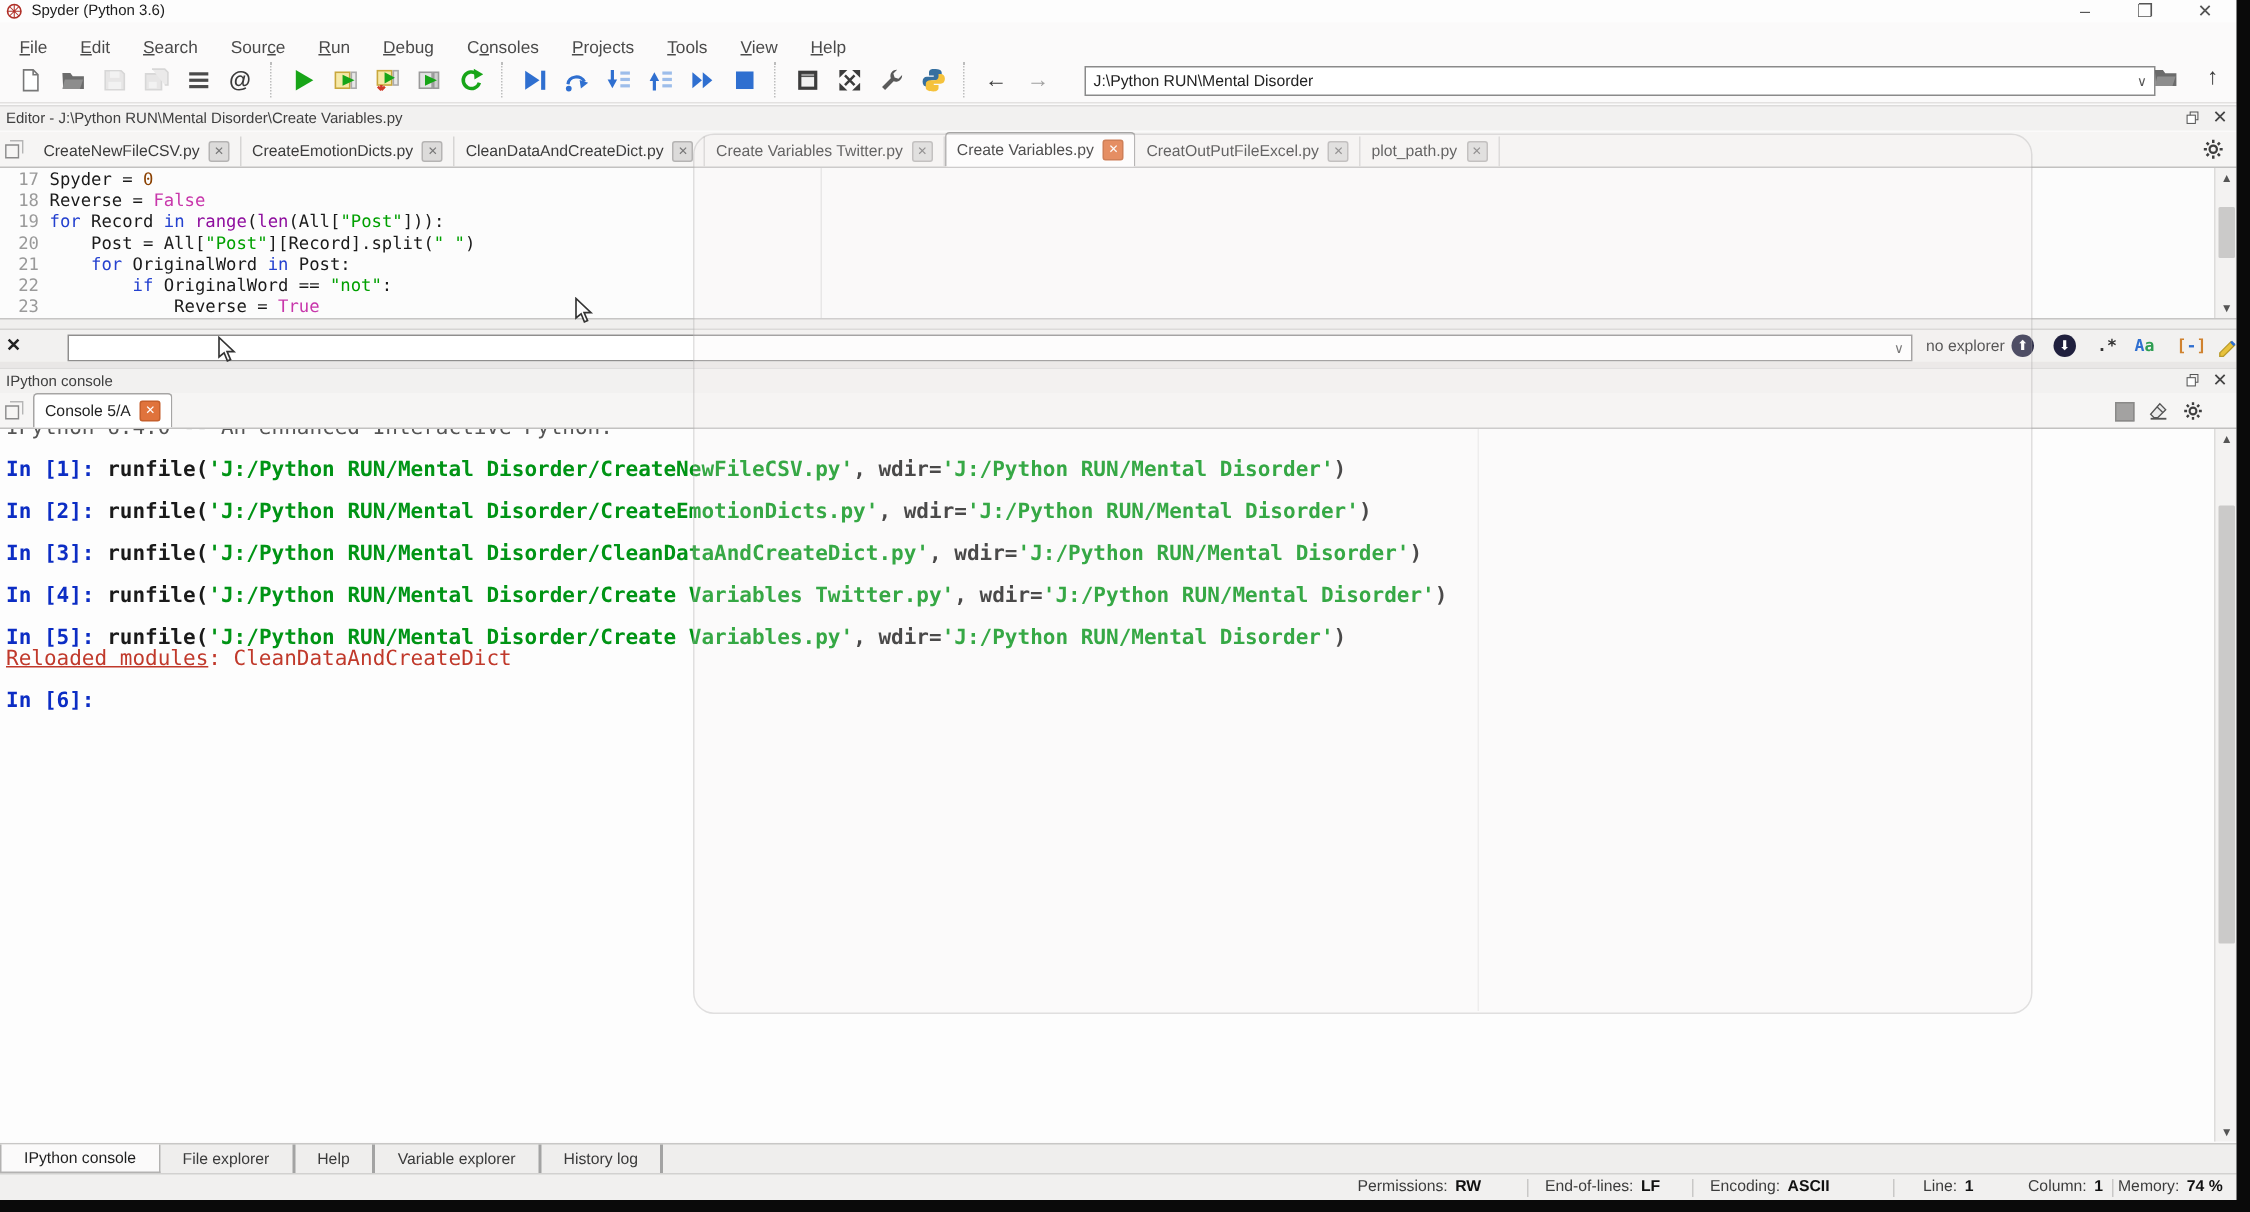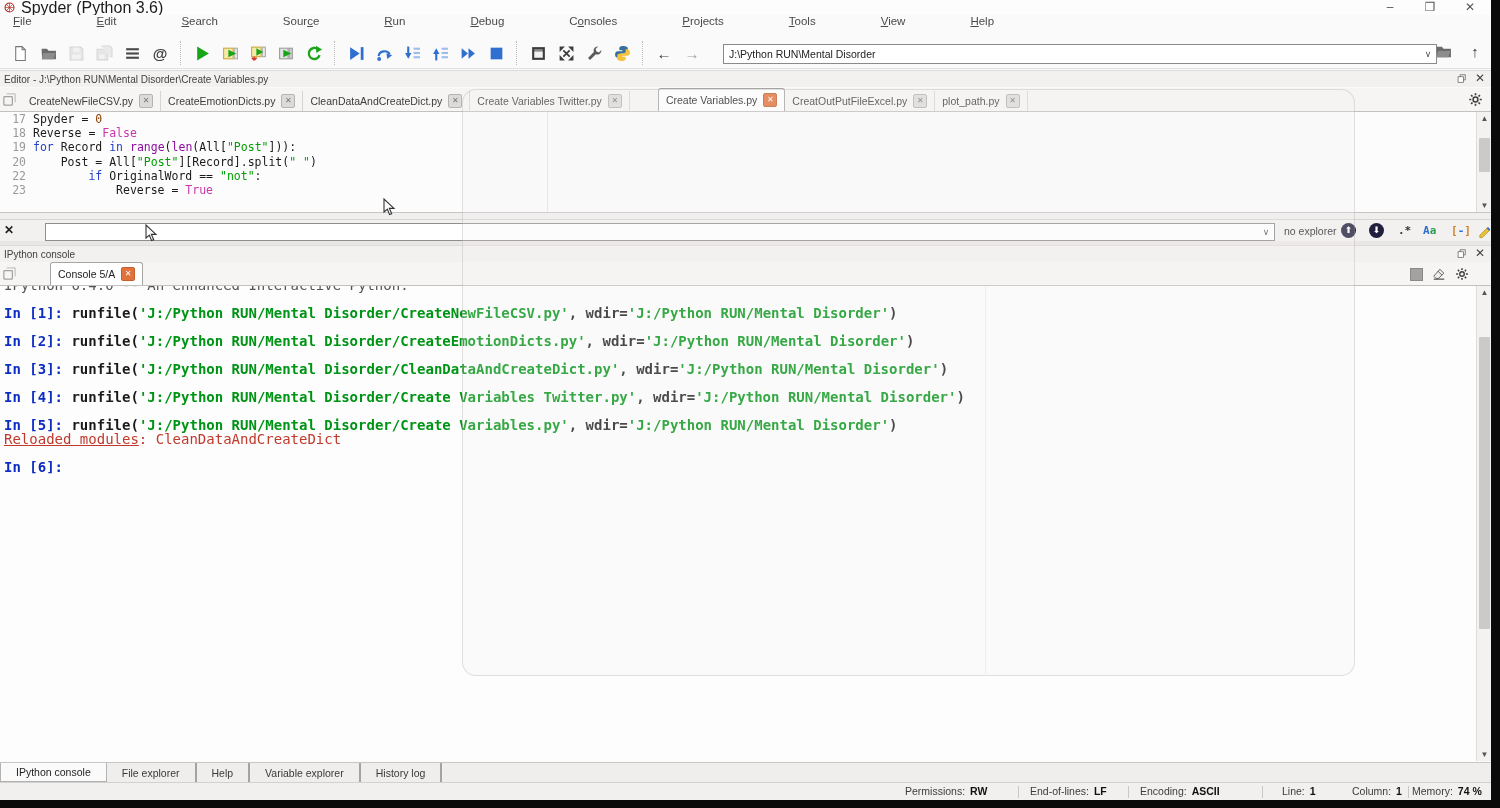--- a/index.html
+++ b/index.html
@@ -1,25 +1,25 @@
 <!DOCTYPE html>
 <html><head>
 <meta charset="utf-8">
 <style>
   html,body{margin:0;padding:0;background:#888;}
   .screen{position:relative;width:1500px;height:808px;background:#fbfafa;overflow:hidden;
           font-family:"Liberation Sans",sans-serif;color:#2b2b2b;}
   
   .titlebar{position:absolute;left:0;top:0;width:1491px;height:15px;background:#fdfdfd;display:flex;align-items:center;}
-  .titlebar .apptitle{font-size:16px;color:#1c1c1c;margin-left:6px;}
+  .titlebar .apptitle{font-size:10px;color:#1c1c1c;margin-left:6px;}
   .logo{width:11px;height:11px;margin-left:4px;}
   .wincontrols{position:absolute;right:14px;top:0;height:15px;display:flex;gap:26px;align-items:center;}
   .wbtn{font-size:12px;color:#555;line-height:15px;width:14px;text-align:center;cursor:default;}
   
-  .menubar{position:absolute;left:0;top:15px;width:1491px;height:23px;background:#fbfafa;display:flex;align-items:flex-start;padding-left:2px;gap:43px;}
+  .menubar{position:absolute;left:0;top:15px;width:1491px;height:23px;background:#fbfafa;display:flex;align-items:flex-end;padding-left:2px;}
   .mitem{font-size:11.5px;color:#4a4a4a;padding:0 11px;}
   .mitem u{text-decoration:underline;}
   
   .toolbar{position:absolute;left:0;top:38px;width:1491px;height:30px;background:#fbfafa;display:flex;align-items:center;padding-left:6px;border-bottom:1px solid #e3e1e0;}
   .tbtn{width:22px;height:22px;display:flex;align-items:center;justify-content:center;margin:0 3px;}
   .tbtn svg{width:17px;height:17px;}
   .tbtn.dis{opacity:.45;filter:grayscale(1);}
   .tglyph{font-size:15px;font-weight:bold;color:#3a3a3a;line-height:1;}
   .tsep{width:1px;height:24px;border-left:1px dotted #bdbdbd;margin:0 6px;}
   .pathcombo{position:absolute;left:723px;top:44px;width:712px;height:18px;background:#fff;border:1px solid #8a8a8a;font-size:10.5px;display:flex;align-items:center;}
@@ -29,21 +29,21 @@
   .tb-right .tbtn{margin:0;}
   
   .pane-header{position:absolute;left:0;width:1491px;height:17px;background:#f2f1f0;border-top:1px solid #dddcdb;font-size:10px;color:#3f3f3f;display:flex;align-items:center;padding-left:4px;box-sizing:border-box;}
   .pane-hdr-icons{position:absolute;right:6px;top:2px;display:flex;gap:8px;align-items:center;}
   .pane-hdr-icons svg{width:11px;height:11px;}
   .hdr-x{font-size:12px;color:#444;line-height:11px;}
   .tabbar{position:absolute;left:0;width:1491px;height:24px;background:#f6f5f4;border-bottom:1px solid #c2c1c0;display:flex;align-items:flex-end;box-sizing:border-box;}
   .browse-tabs{width:18px;height:16px;margin:0 2px 3px 2px;}
   .browse-tabs svg{width:15px;height:15px;}
   .tab{height:20px;display:flex;align-items:center;padding:0 7px;border-right:1px solid #d6d5d4;font-size:10.5px;color:#3c3c3c;background:transparent;position:relative;}
-  .tab.active{background:#fff;border:1px solid #a6a5a4;border-bottom:none;border-radius:3px 3px 0 0;height:22px;z-index:3;color:#222;margin-left:28px;}
+  .tab.active{background:#fff;border:1px solid #a6a5a4;border-bottom:none;border-radius:3px 3px 0 0;height:22px;z-index:3;color:#222;}
   .tab .closebox{width:12px;height:12px;margin-left:6px;border:1px solid #b5b4b3;background:#dcdbda;border-radius:2px;font-size:8px;line-height:11px;text-align:center;color:#777;}
   .tab.active .closebox{background:#e0733c;border-color:#c55f2c;color:#fff;}
   .bar-gear{position:absolute;right:8px;bottom:4px;width:15px;height:15px;}
   .bar-gear svg{width:15px;height:15px;}
   
   .editor-view{position:absolute;left:0;top:112px;width:1476px;height:100px;background:#fcfcfc;overflow:hidden;}
   .cline{height:14.2px;display:flex;font-family:"DejaVu Sans Mono",monospace;font-size:11.5px;line-height:14.2px;}
   .lnum{width:26px;text-align:right;padding-right:7px;color:#9a9a9a;flex:none;}
   .ctext{white-space:pre;}
   .ct{color:#1a1a1a}.ck{color:#2441cf}.cb{color:#8e0d9e}.cs{color:#00a000}.cn{color:#8a4000}.cm{color:#c837ab}
@@ -359,20 +359,24 @@
         <span class="lnum">18</span>
         <span class="ctext"><span class="ct">Reverse = </span><span class="cm">False</span></span>
       </div>
       <div class="cline">
         <span class="lnum">19</span>
         <span class="ctext"><span class="ck">for</span><span class="ct"> Record </span><span class="ck">in</span><span class="ct"> </span><span class="cb">range</span><span class="ct">(</span><span class="cb">len</span><span class="ct">(All[</span><span class="cs">"Post"</span><span class="ct">])):</span></span>
       </div>
       <div class="cline">
         <span class="lnum">20</span>
         <span class="ctext"><span class="ct">    Post = All[</span><span class="cs">"Post"</span><span class="ct">][Record].split(</span><span class="cs">" "</span><span class="ct">)</span></span>
+      </div>
+      <div class="cline">
+        <span class="lnum">21</span>
+        <span class="ctext"><span class="ct">    </span><span class="ck">for</span><span class="ct"> OriginalWord </span><span class="ck">in</span><span class="ct"> Post:</span></span>
       </div>
       <div class="cline">
         <span class="lnum">22</span>
         <span class="ctext"><span class="ct">        </span><span class="ck">if</span><span class="ct"> OriginalWord == </span><span class="cs">"not"</span><span class="ct">:</span></span>
       </div>
       <div class="cline">
         <span class="lnum">23</span>
         <span class="ctext"><span class="ct">            Reverse = </span><span class="cm">True</span></span>
       </div>
     </div>

